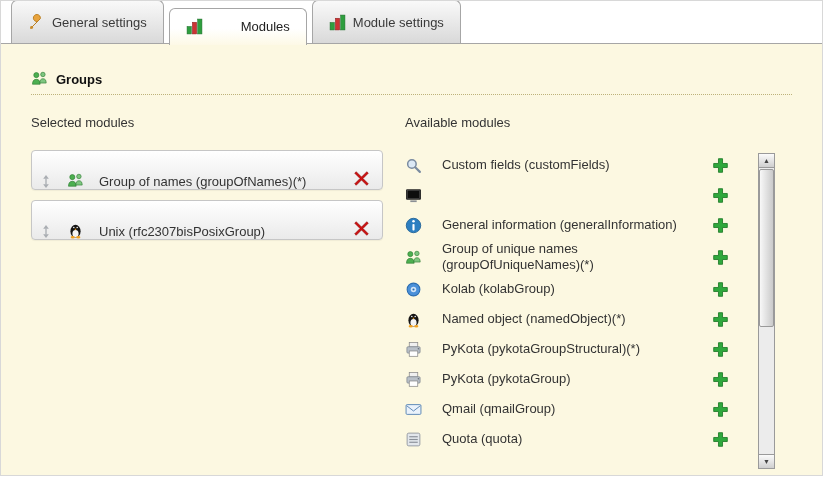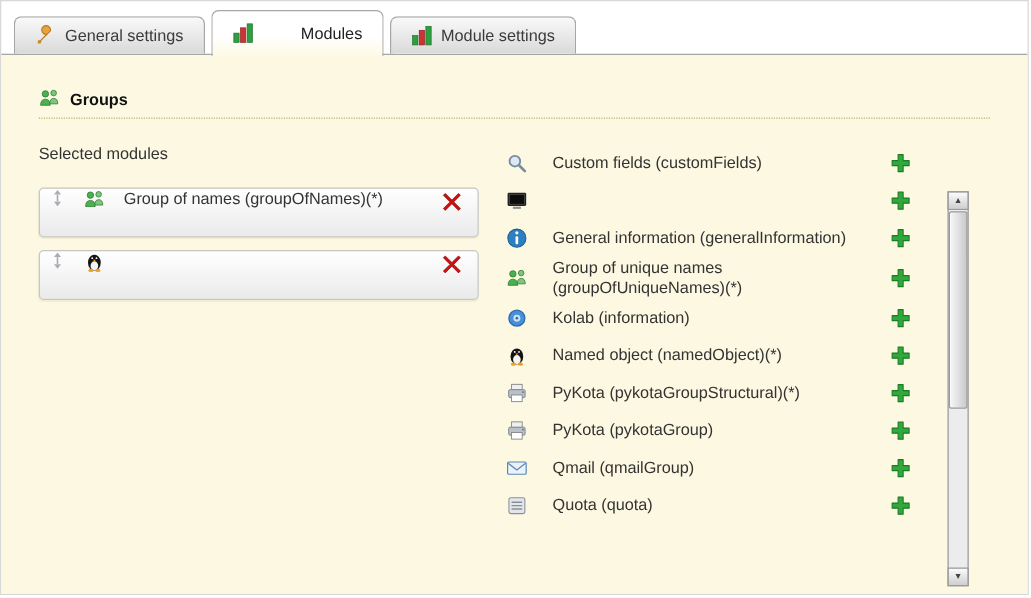--- a/index.html
+++ b/index.html
@@ -6,21 +6,21 @@
   html,body { margin:0; padding:0; background:#fff; }
   .page {
     position:relative; width:823px; height:476px;
     border:1px solid #d8d8d8; background:#fff;
     font-family:"Liberation Sans", sans-serif; font-size:13px; color:#333;
     overflow:hidden;
   }
   
   .tabbar { position:absolute; left:10px; top:5px; height:37px; display:flex; align-items:flex-end; gap:5px; z-index:2; }
   .tab {
-    display:flex; align-items:center; gap:7px; height:30px; padding:0 16px;
+    display:flex; align-items:center; gap:7px; height:43px; padding:0 16px;
     border:1px solid #a6a6a6; border-bottom:none; border-radius:6px 6px 0 0;
     background:linear-gradient(#f9f9f9,#d9d9d9); color:#3a3a3a; cursor:pointer; white-space:nowrap;
   }
   .tab.active {
     height:37px; background:linear-gradient(#ffffff 55%, #fdf9e6);
     margin-bottom:-2px; position:relative; z-index:3; padding-bottom:2px; color:#222;gap:38px;
   }
   
   .content {
     position:absolute; left:0; right:0; top:42px; bottom:0;
@@ -29,21 +29,21 @@
   .section-head {
     display:flex; align-items:flex-end; gap:8px; margin:26px 30px 0 30px;
     padding-bottom:7px; border-bottom:1px dotted #bdb27a; font-weight:bold; color:#111;
   }
   .columns { display:flex; align-items:flex-start; margin:20px 47px 0 30px; position:relative; }
   .col-left { width:352px; flex:none; }
   .col-right { flex:1; margin-left:22px; position:relative; min-height:330px; }
   .col-head { color:#333; margin-bottom:20px; }
   
   .sel-item {
-    display:flex; align-items:flex-start; gap:15px; height:40px; padding:0 10px 0 8px;
+    display:flex; align-items:flex-end; gap:15px; height:40px; padding:0 10px 0 8px;
     margin-bottom:10px; border:1px solid #c6c6c6; border-radius:4px;
     background:linear-gradient(#ffffff,#eaeaea); cursor:move;
     box-shadow:0 1px 1px rgba(0,0,0,0.05);
   }
   .sel-label { color:#333; }
   .icon-btn { margin-left:auto; background:none; border:none; padding:2px; cursor:pointer; display:flex; align-items:center; }
   
   .avail-list { margin-right:44px; }
   .avail-row { display:flex; align-items:center; gap:20px; min-height:30px; padding:1px 0; }
   .avail-label { max-width:270px; line-height:1.25; color:#333; }
@@ -163,31 +163,33 @@
               <svg viewBox="0 0 16 16">
                 <ellipse cx="8" cy="8.6" rx="4.8" ry="6" fill="#141414"></ellipse>
                 <ellipse cx="8" cy="11" rx="2.9" ry="3.4" fill="#f4f4f4"></ellipse>
                 <circle cx="6.4" cy="5.2" r="0.7" fill="#fff"></circle>
                 <circle cx="9.6" cy="5.2" r="0.7" fill="#fff"></circle>
                 <polygon points="6.9,6.4 9.1,6.4 8,7.8" fill="#f0a020"></polygon>
                 <ellipse cx="5.4" cy="14.4" rx="2" ry="1.2" fill="#f0a020"></ellipse>
                 <ellipse cx="10.6" cy="14.4" rx="2" ry="1.2" fill="#f0a020"></ellipse>
               </svg>
             </span>
+          <span class="sel-label">Unix (rfc2307bisPosixGroup)</span>
           <button class="icon-btn">
             <span class="icon">
                 <svg viewBox="0 0 16 16">
                   <path d="M3 1.6 L8 6.6 L13 1.6 L14.4 3 L9.4 8 L14.4 13 L13 14.4 L8 9.4 L3 14.4 L1.6 13 L6.6 8 L1.6 3z" fill="#cc1111" stroke="#8a0000" stroke-width="0.5"></path>
                 </svg>
               </span>
           </button>
         </div>
       </div>
 
       <div class="col-right">
+        <div class="col-head">Available modules</div>
 
         <div class="avail-list">
 
           <div class="avail-row">
             <span class="icon">
                 <svg viewBox="0 0 16 16">
                   <circle cx="6.5" cy="6.5" r="4" fill="#dce9f5" stroke="#7a8ba0" stroke-width="1.4"></circle>
                   <line x1="9.6" y1="9.6" x2="14" y2="14" stroke="#7a8ba0" stroke-width="2" stroke-linecap="round"></line>
                 </svg>
               </span>
@@ -256,21 +258,21 @@
           </div>
 
           <div class="avail-row">
             <span class="icon">
                 <svg viewBox="0 0 16 16">
                   <circle cx="8" cy="8" r="6" fill="#4a90d9" stroke="#2a6cb0" stroke-width="1"></circle>
                   <circle cx="8" cy="8" r="2.6" fill="#cfe3f7"></circle>
                   <circle cx="8" cy="8" r="1" fill="#2a6cb0"></circle>
                 </svg>
               </span>
-            <span class="avail-label">Kolab (information)</span>
+            <span class="avail-label">Kolab (kolabGroup)</span>
             <button class="icon-btn">
                 <span class="icon">
                   <svg viewBox="0 0 16 16">
                     <path d="M6.1 1.6 h3.8 v4.5 h4.5 v3.8 h-4.5 v4.5 h-3.8 v-4.5 h-4.5 v-3.8 h4.5z" fill="#2fa83c" stroke="#1d7a27" stroke-width="0.8" stroke-linejoin="round"></path>
                   </svg>
                 </span>
               </button>
           </div>
 
           <div class="avail-row">

